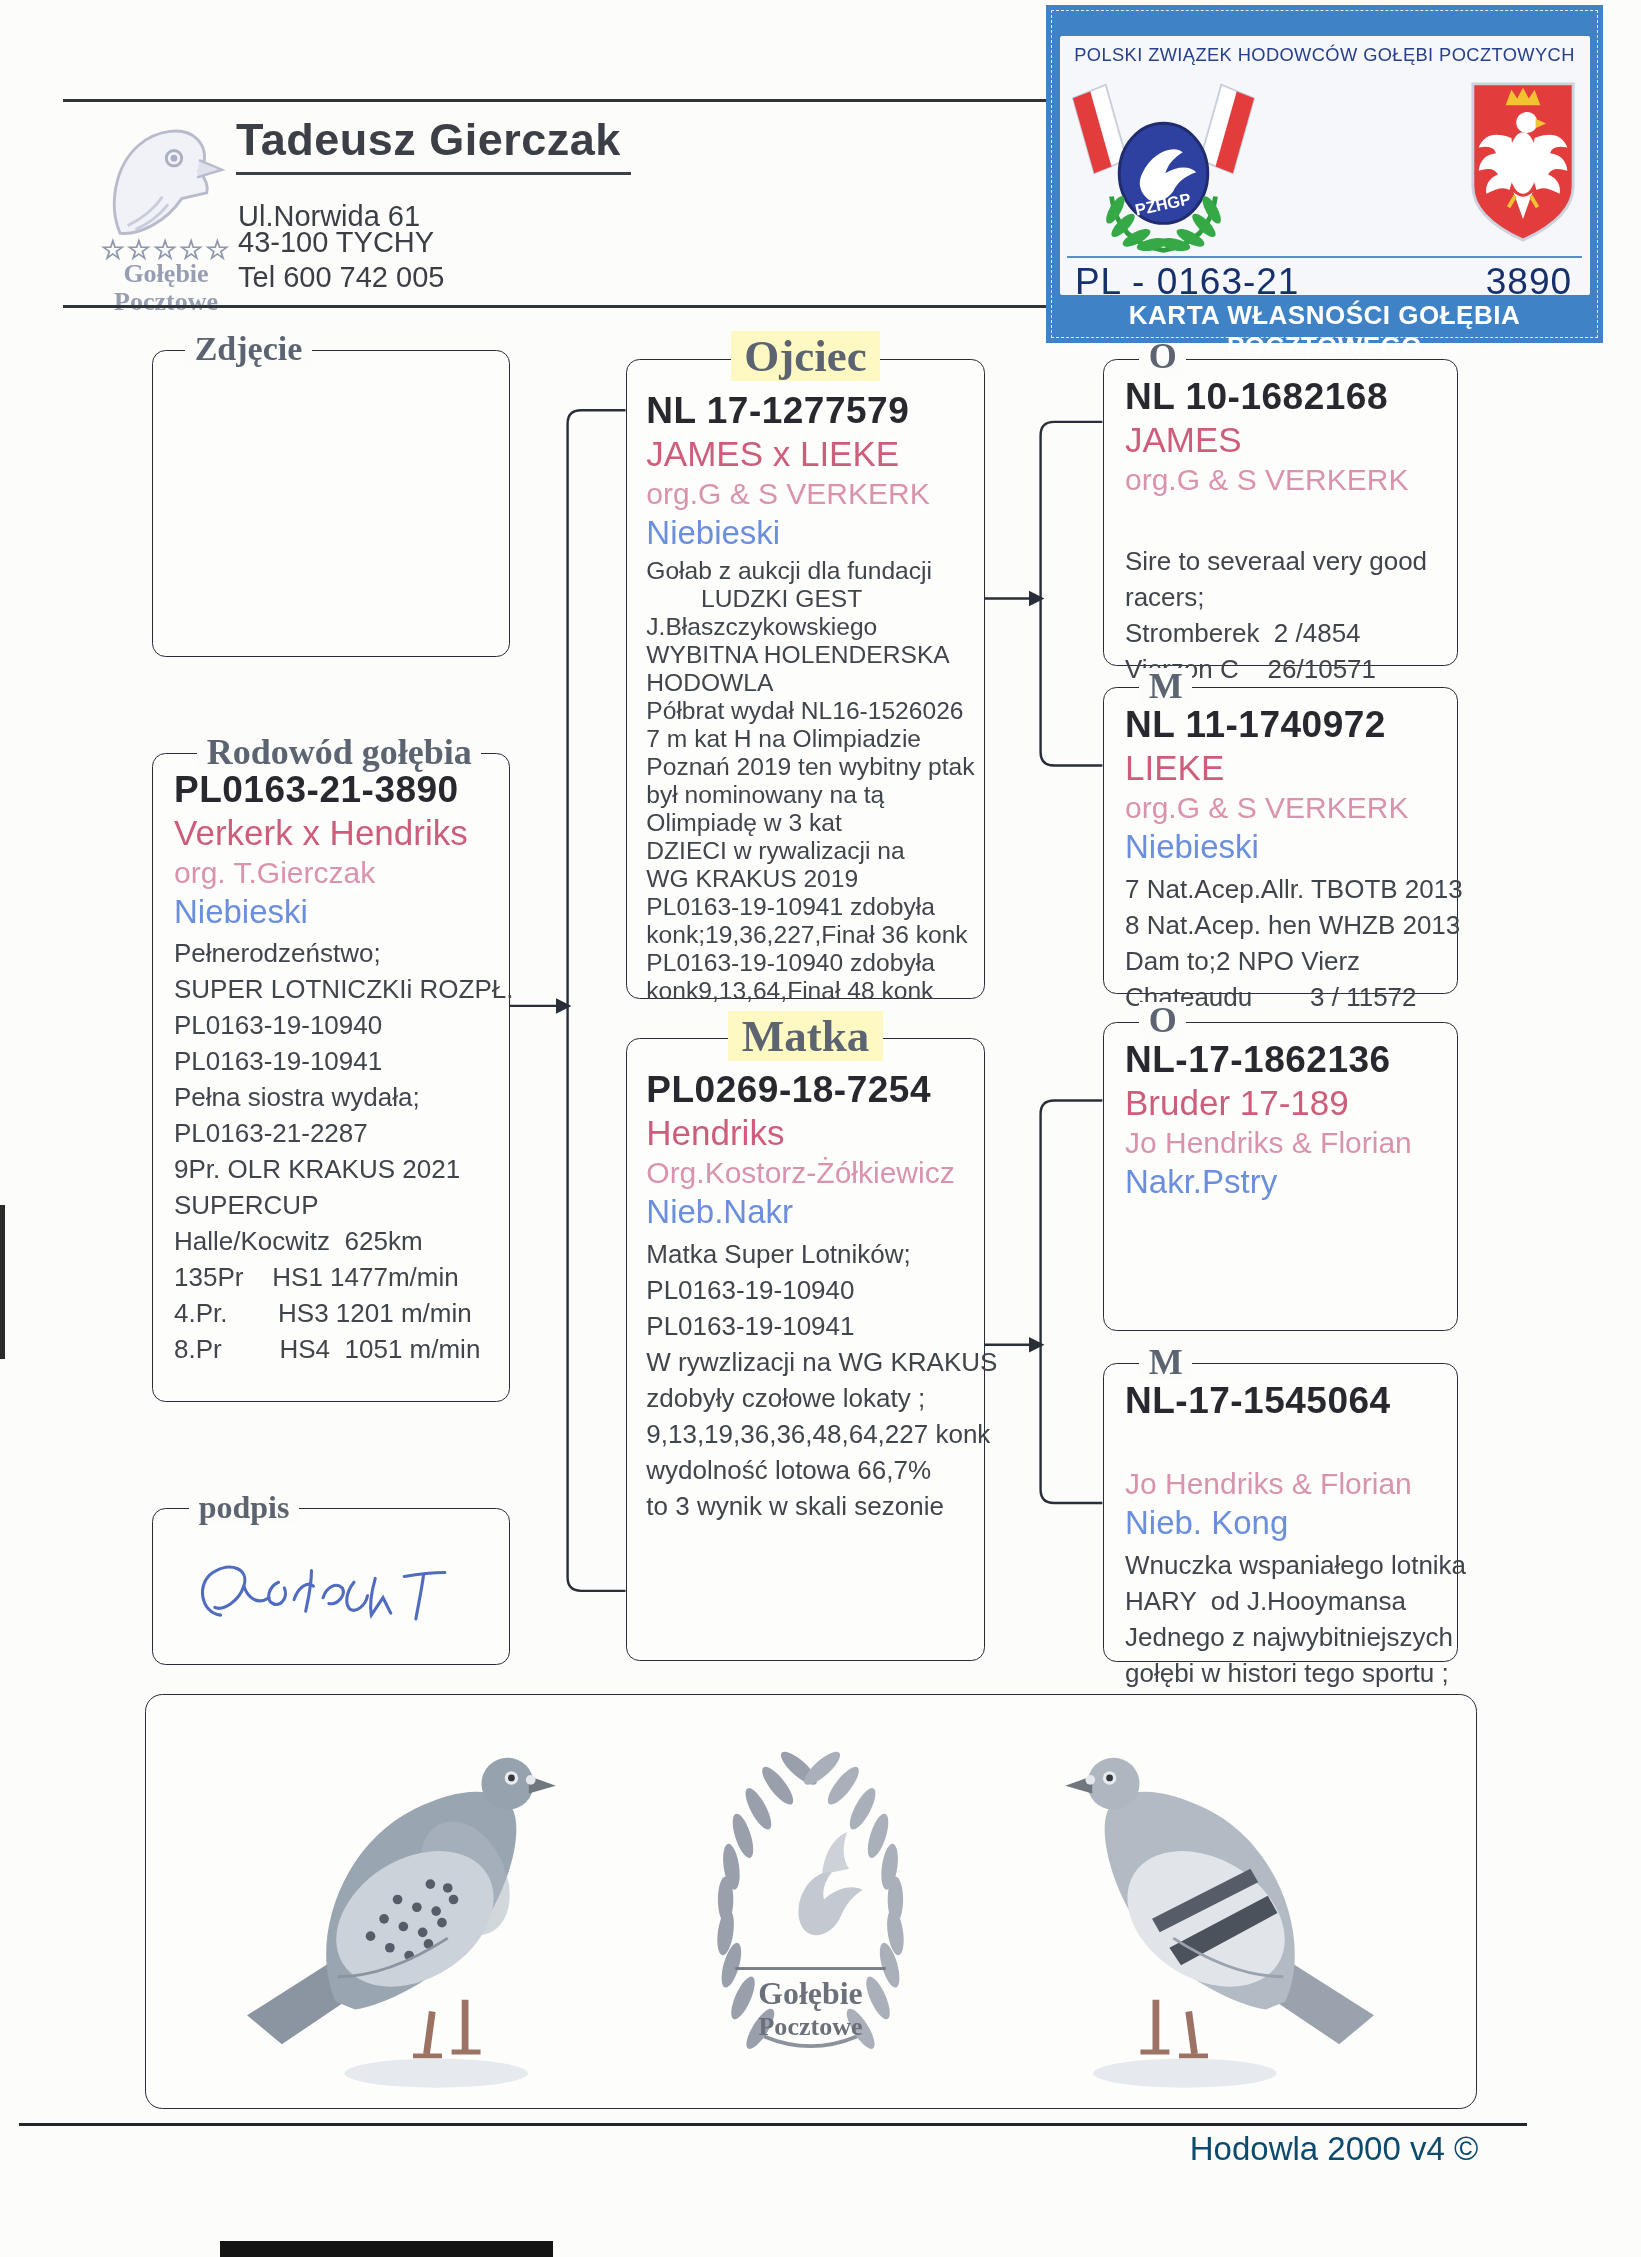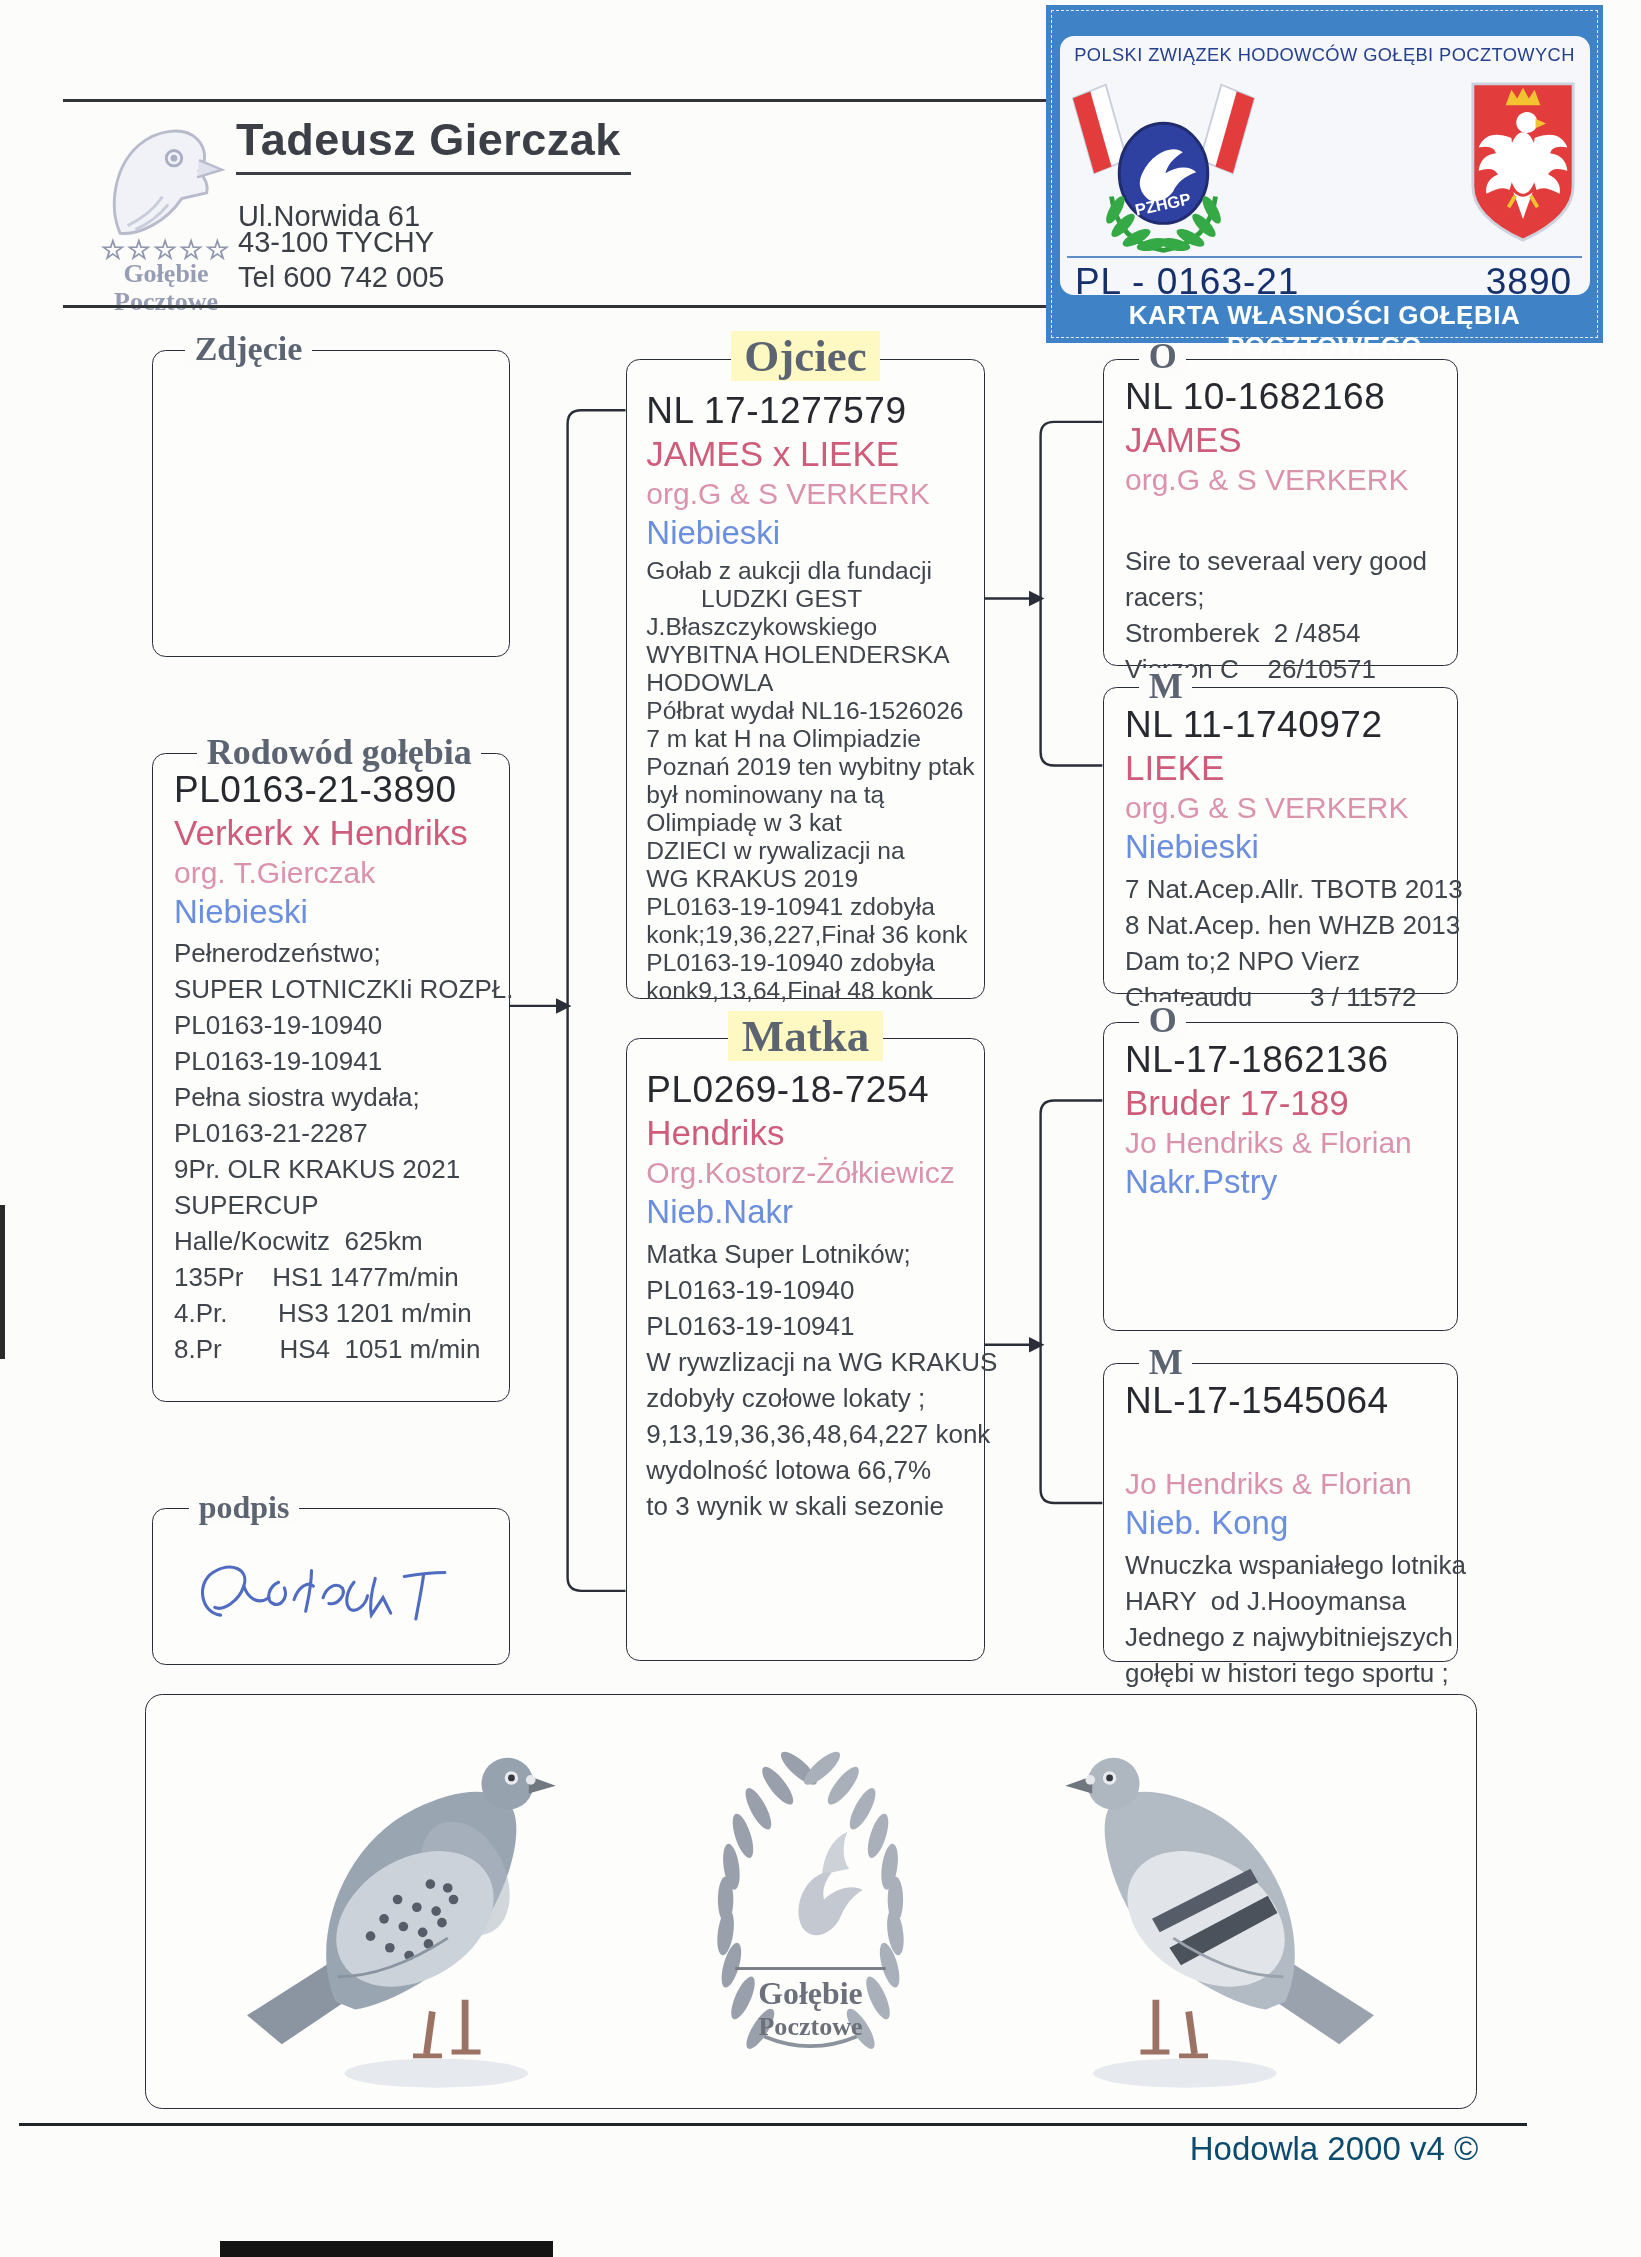--- a/index.html
+++ b/index.html
@@ -9,40 +9,40 @@
   
   .hline{position:absolute;height:2.9px;background:#2f3437;}
   .owner-name{position:absolute;left:236px;top:114px;font-size:45px;font-weight:700;color:#3c4046;
               letter-spacing:0.5px;border-bottom:3.9px solid #3c4046;padding:0 9.7px 5.8px 0;}
   .addr{position:absolute;left:238px;font-size:29px;color:#3b3f45;}
   .logo-txt{position:absolute;left:81px;width:170px;text-align:center;
             font-family:"Liberation Serif",serif;font-weight:700;color:#979db3;}
   
   #badge{position:absolute;left:1046px;top:4.8px;width:557px;height:338px;background:#3f83c6;z-index:10;}
   #badge .dash{position:absolute;inset:4.8px;border:1.9px dashed rgba(255,255,255,.85);}
-  #badge .panel{position:absolute;left:13.5px;top:31px;width:530px;height:259px;background:#f6f7fa;border-radius:14px;}
+  #badge .panel{position:absolute;left:13.5px;top:31px;width:530px;height:259px;background:#f6f7fa;border-radius:2px;}
   .assoc{position:absolute;left:0;top:8.7px;width:100%;text-align:center;font-size:18.3px;
          color:#27408c;letter-spacing:0.4px;}
   .polska-wrap{position:absolute;left:198px;top:48px;width:209px;text-align:center;color:#1c3d96;}
   .polska{font-size:44px;font-weight:700;letter-spacing:1px;line-height:46px;}
   .year{font-size:58px;font-weight:700;letter-spacing:1.9px;line-height:58px;}
   .panel-div{position:absolute;left:7.7px;top:220px;width:515px;height:1.9px;background:#5e8cc8;}
   .ringseries{position:absolute;left:15.4px;top:225px;font-size:37px;color:#16306e;letter-spacing:1px;}
   .serial{position:absolute;right:17.4px;top:225px;font-size:37px;color:#16306e;letter-spacing:1px;}
   .card-title{position:absolute;left:0;top:295px;width:100%;text-align:center;font-size:26px;
               font-weight:700;color:#ffffff;letter-spacing:0.5px;}
   
   .pbox{position:absolute;border:1.9px solid #272c38;border-radius:13.5px;background:#fdfdfb;z-index:2;
         box-sizing:border-box;}
   .box-label{position:absolute;z-index:3;font-family:"Liberation Serif",serif;font-weight:700;
              color:#5b6470;background:#fcfcfa;padding:0 9.7px;line-height:1;}
   .center-label{position:absolute;z-index:3;text-align:center;pointer-events:none;}
   .center-label span{font-family:"Liberation Serif",serif;font-weight:700;color:#5b6470;
                      background:#fef9c3;padding:0 13.5px;}
-  .ring{font-weight:400;font-size:37px;color:#27292f;letter-spacing:0.5px;line-height:44px;}
+  .ring{font-weight:700;font-size:37px;color:#27292f;letter-spacing:0.5px;line-height:44px;}
   .strain{font-size:35px;color:#ce5c7b;line-height:42px;}
   .orgline{font-size:30px;color:#da93ad;line-height:37px;}
   .colorline{font-size:33px;color:#6b8edd;line-height:41px;}
   .notes{margin-top:3.9px;}
   .notes div{white-space:pre;font-size:26px;line-height:36px;color:#40454c;}
   .notes-small div{white-space:pre;font-size:24.6px;line-height:28px;color:#40454c;}
   .gp-name{min-height:42px;}
   .gp-color{min-height:41px;}
   
   #wires{position:absolute;left:0;top:0;z-index:1;}

